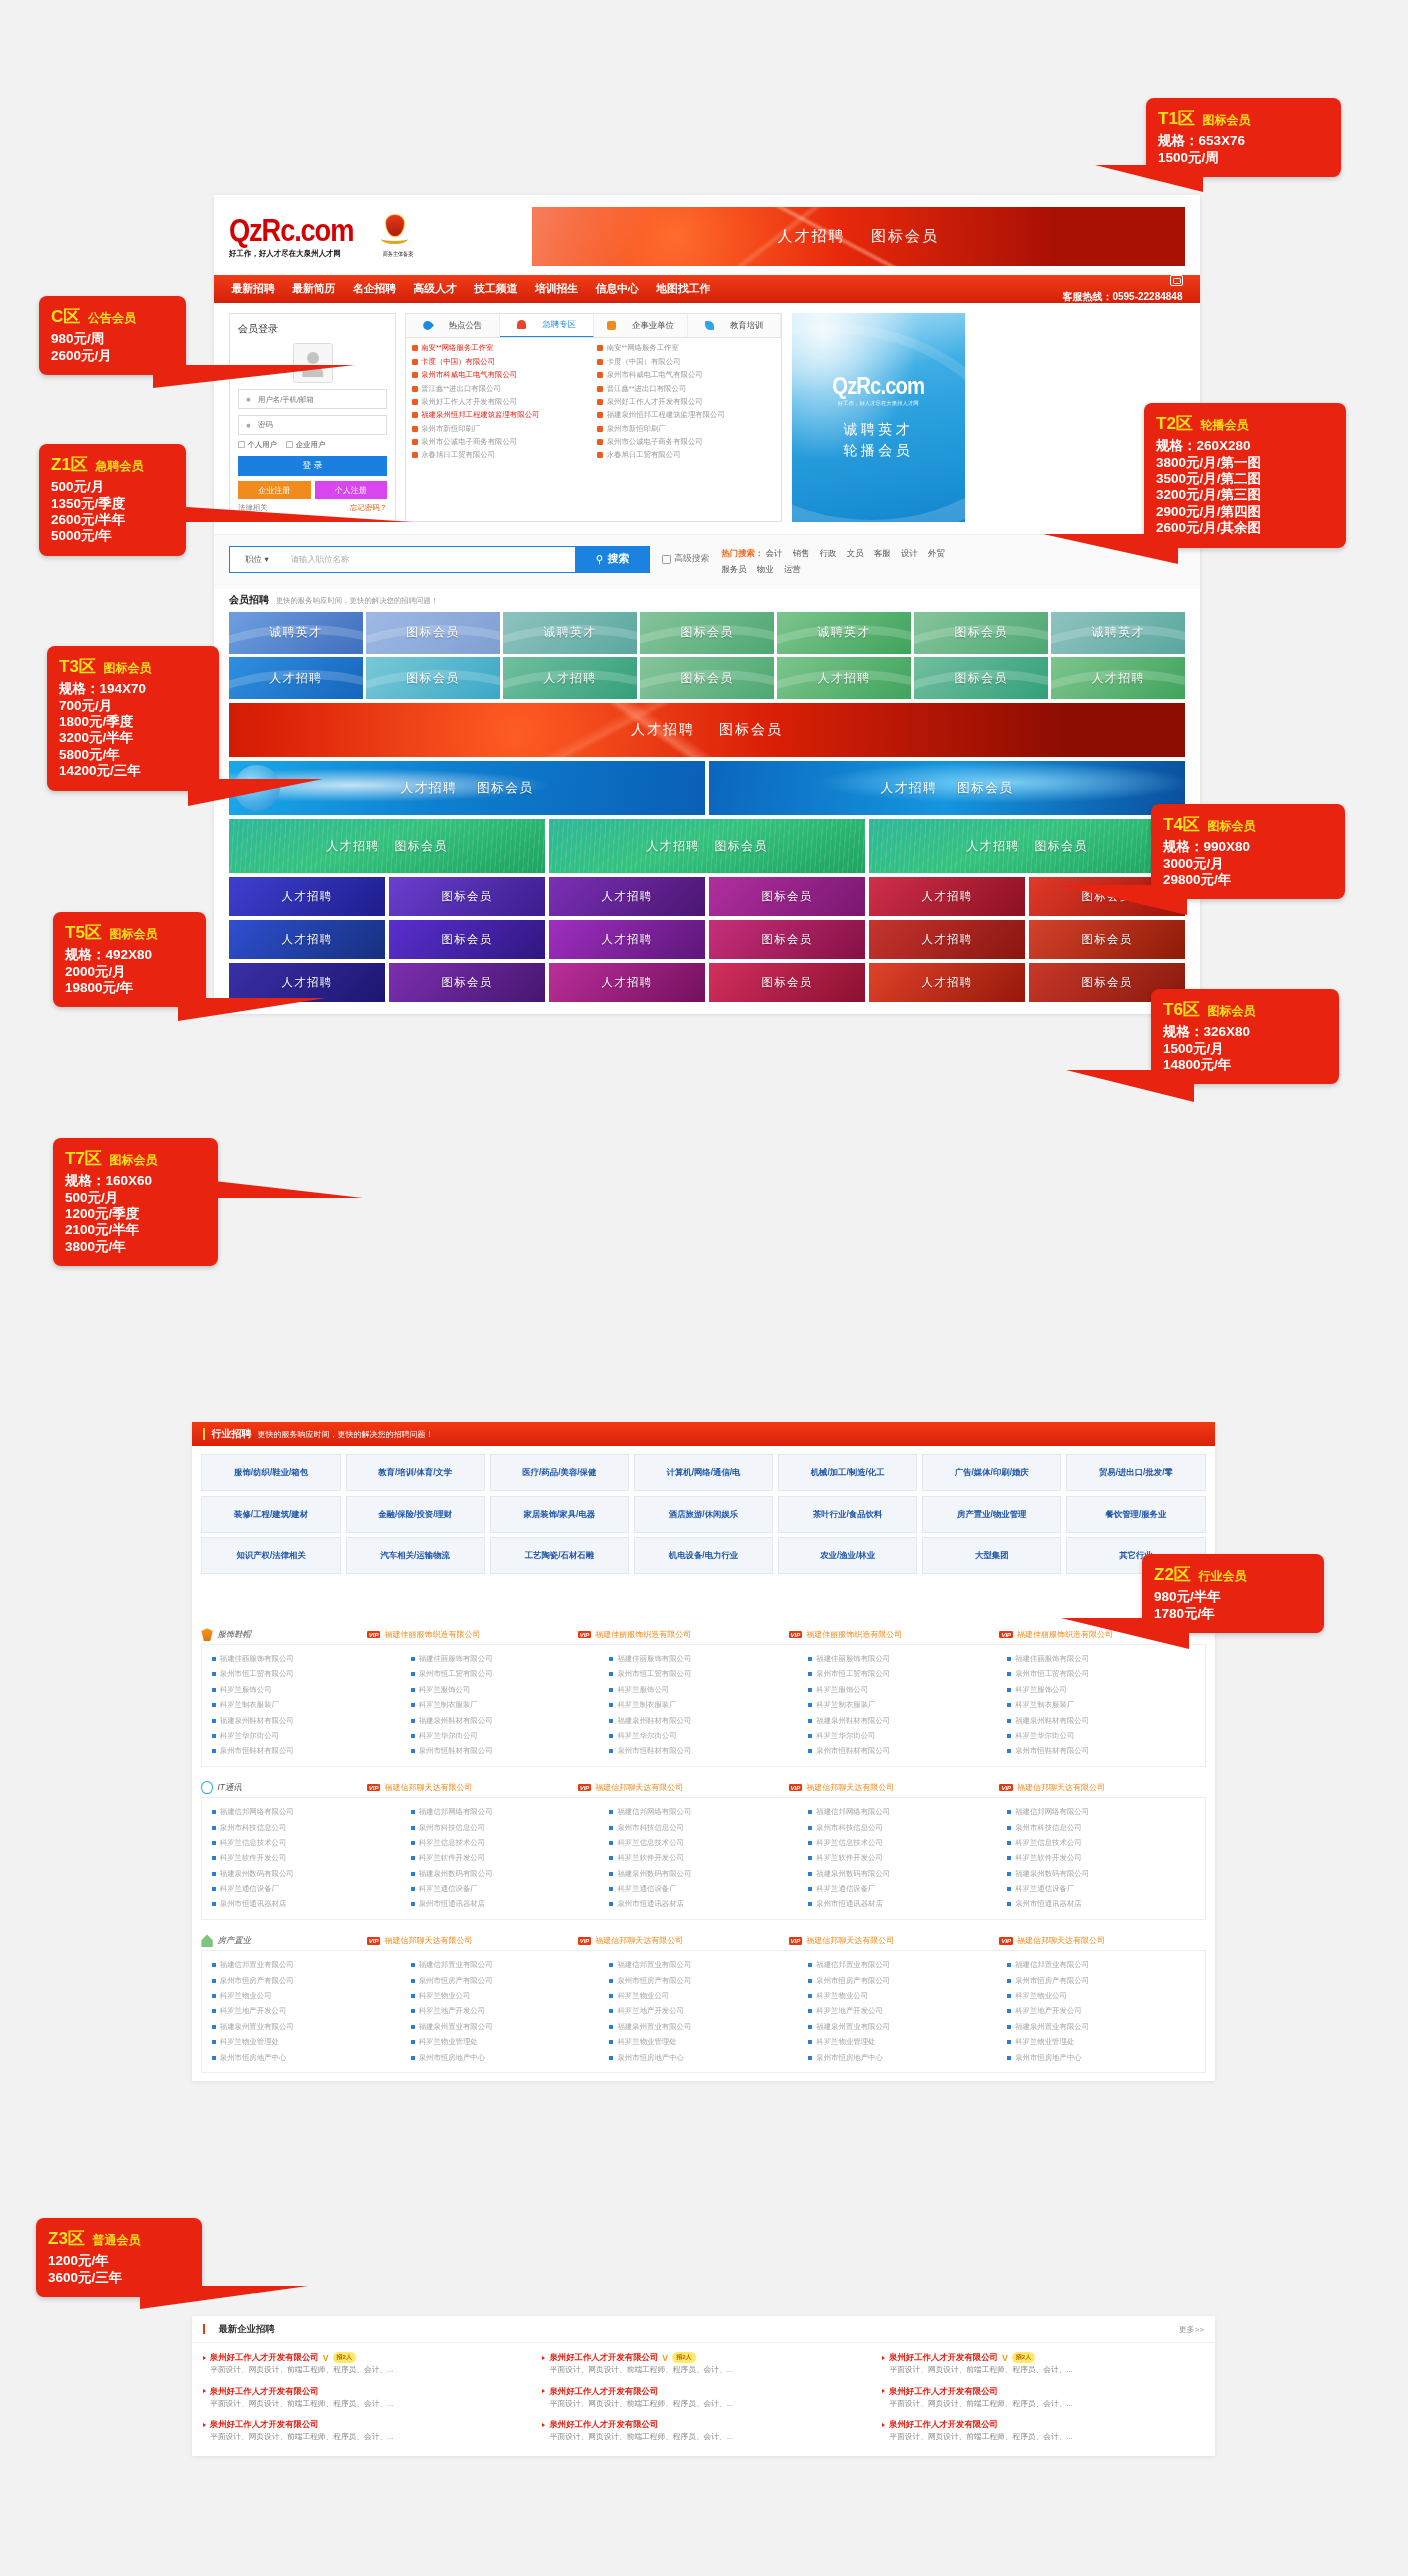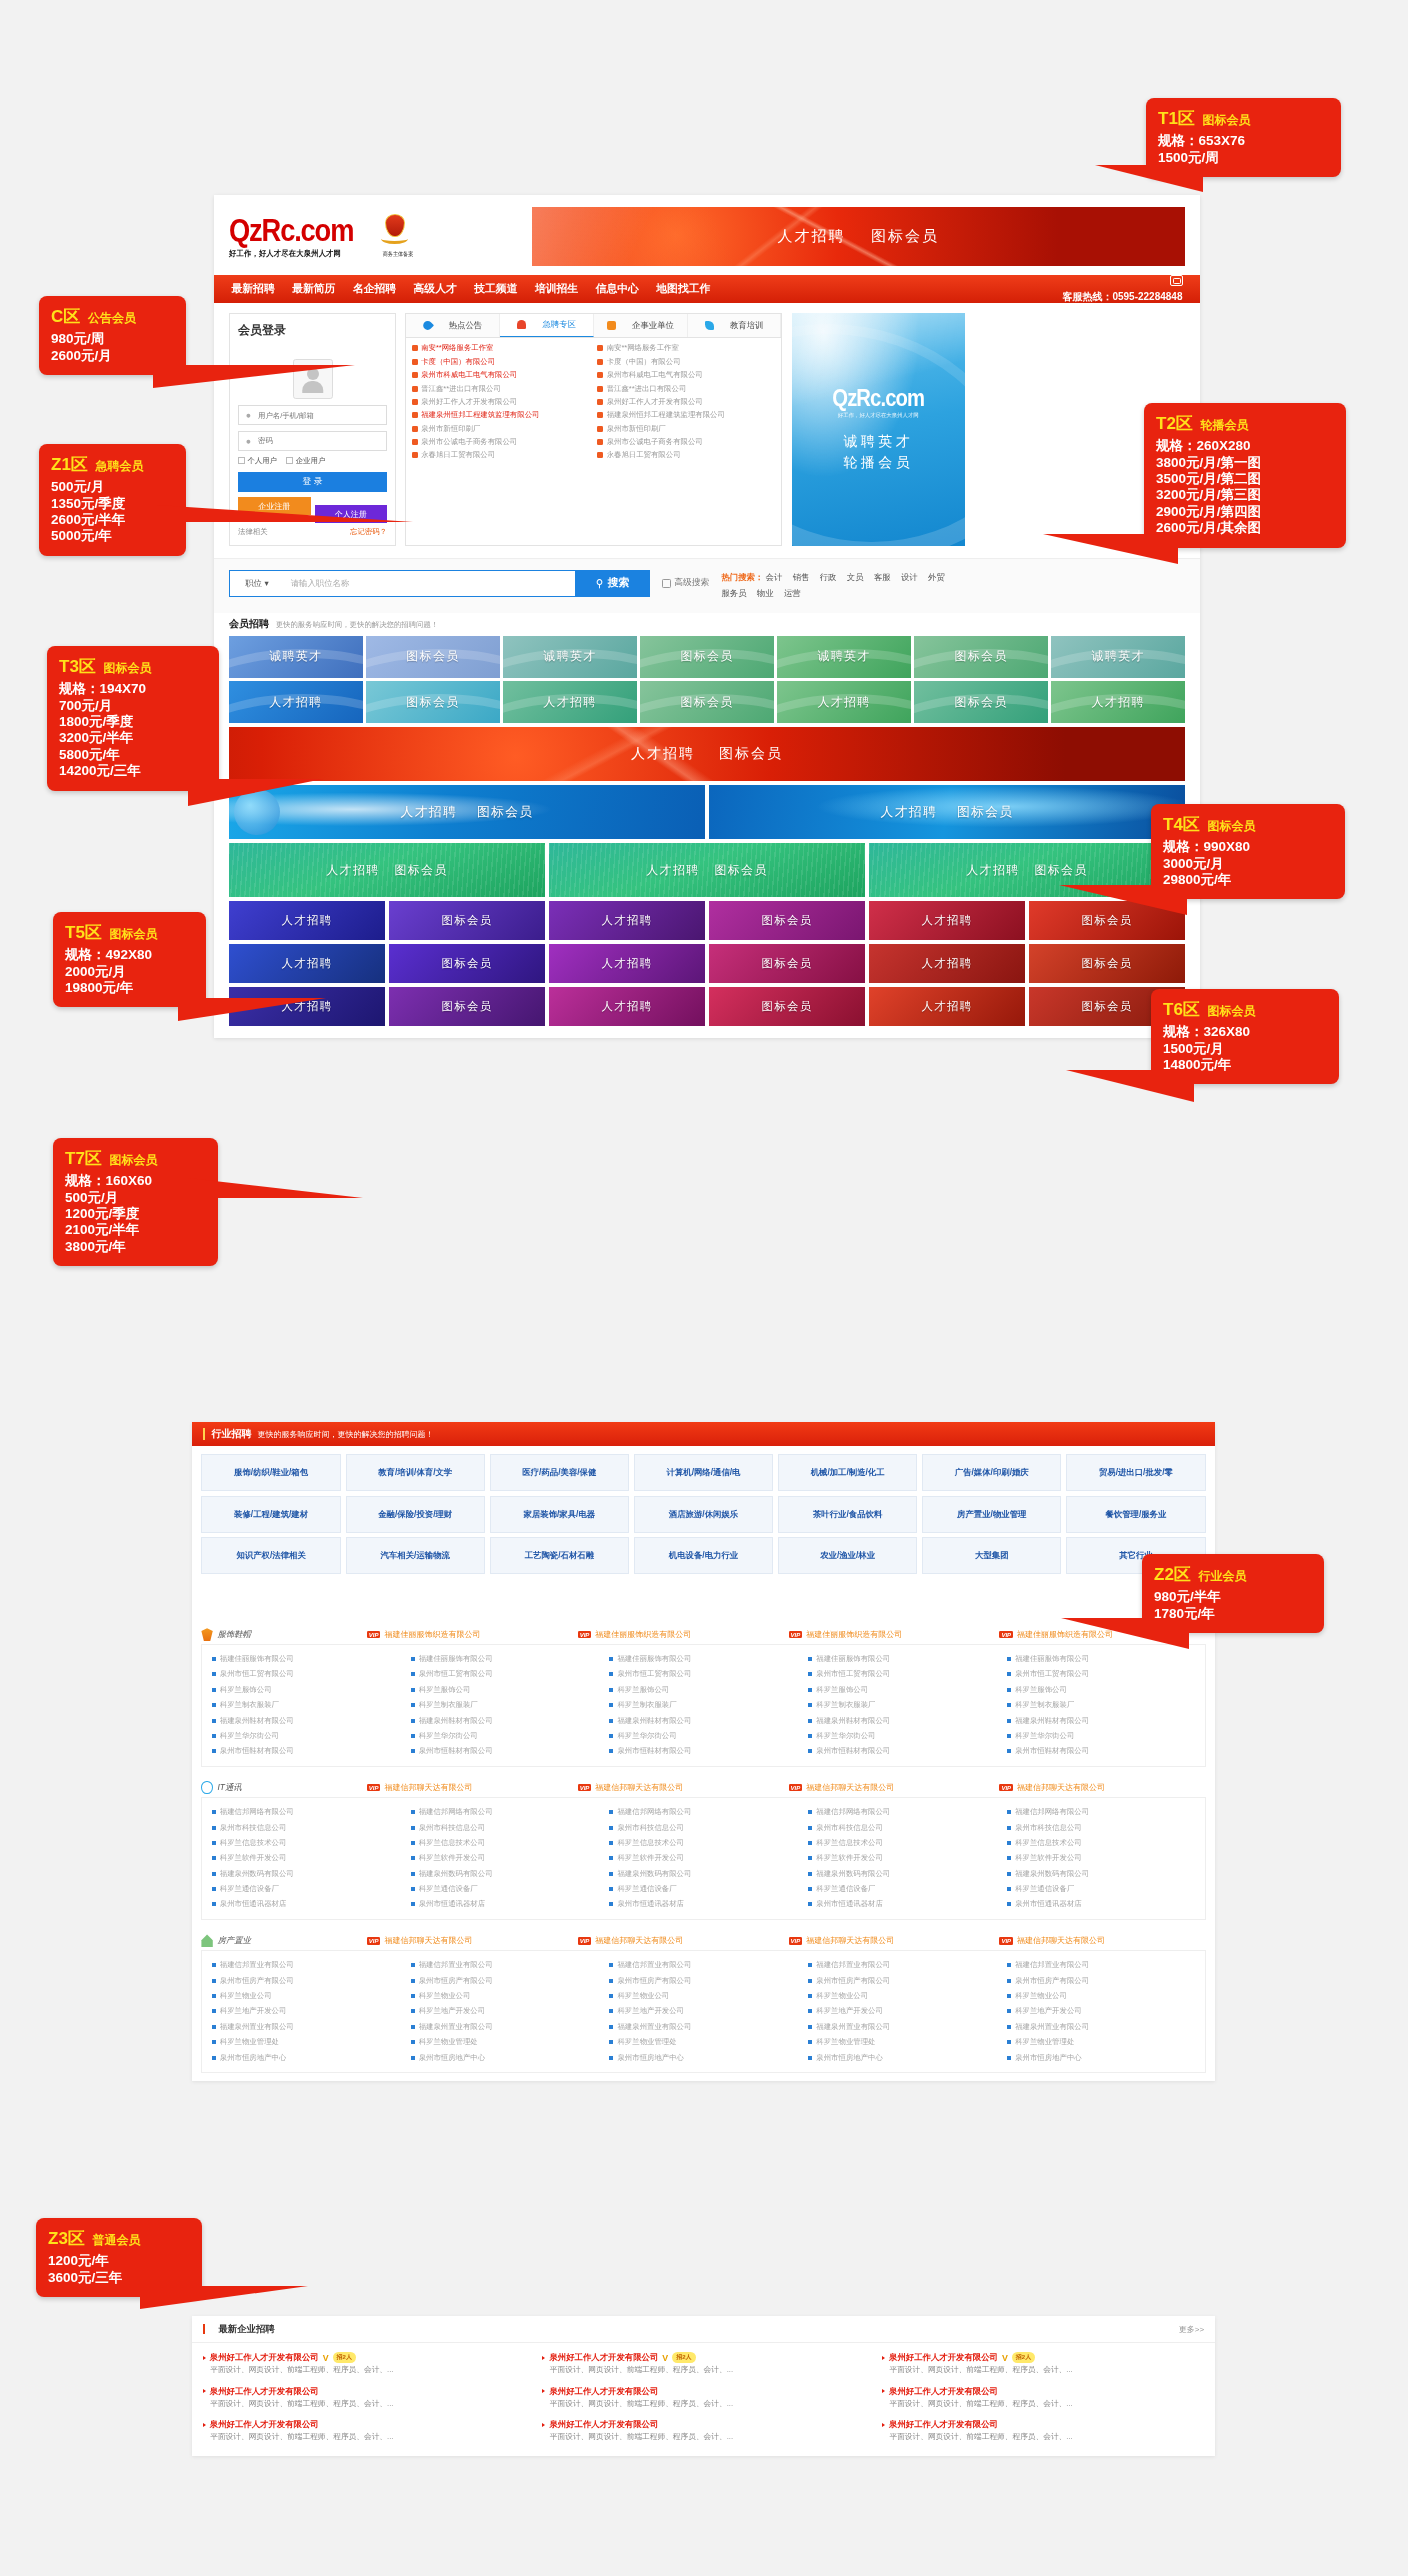--- a/index.html
+++ b/index.html
@@ -62,37 +62,37 @@
   .nav .hot { margin-left:auto; display:flex; align-items:flex-end; gap:4px; font-size:10px;flex-direction:column;}
   .nav .phone-ico {
     width:12.8px;height:11.4px;border:1.3px solid #fff;border-radius:2px;
     display:inline-block; position:relative;
   }
   .nav .phone-ico::before{content:"";position:absolute;left:2px;top:2px;width:6px;height:4px;border:1.3px solid #fff;border-radius:1.3px;}
 
   .site-body { padding: 9.4px 15px 12px 15px; background:#fff; display:flex; gap:9.4px; }
 
   .login-box { width:167px; border:0.7px solid #e3e3e3; background:#fff; padding:8px; }
-  .login-title { font-size:12px; color:#333; margin-bottom:20px;font-weight:bold; }
+  .login-title { font-size:10px; color:#333; margin-bottom:7px; }
   .lg-avatar { width:40px;height:40px;border:0.7px solid #ddd;border-radius:2.7px;margin:0 auto 6.7px;
     background:#f7f7f7; position:relative;}
   .lg-avatar::before{content:"";position:absolute;left:50%;top:8px;transform:translateX(-50%);
     width:12px;height:12px;border-radius:50%;background:#c4c4c4;}
   .lg-avatar::after{content:"";position:absolute;left:50%;top:21.5px;transform:translateX(-50%);
     width:21.5px;height:12px;border-radius:9.4px 9.4px 0 0;background:#c4c4c4;}
   .lg-field { display:flex;align-items:center;border:0.7px solid #dcdcdc;height:20px;margin-bottom:5.4px;background:#fff;}
   .lg-field .ico { width:19px;text-align:center;color:#aaa;font-size:8.8px; }
   .lg-field input { border:0;outline:0;flex:1;font-size:7.4px;color:#999;font-family:inherit; }
   .lg-radios { display:flex;gap:9.4px;font-size:7.4px;color:#555;margin:4px 0 5.4px; align-items:center;}
   .lg-radios i { display:inline-block;width:6.7px;height:6.7px;border:0.7px solid #bbb;margin-right:2.7px;vertical-align:-0.7px;background:#fff;}
   .lg-login-btn { display:block;width:100%;height:20px;background:#1b7fe0;color:#fff;border:0;font-size:8.8px;font-family:inherit;margin-bottom:5.4px;cursor:pointer;}
   .lg-reg { display:flex;gap:4px;margin-bottom:4px;}
   .lg-reg button{flex:1;height:18px;border:0;color:#fff;font-size:8px;font-family:inherit;cursor:pointer;}
   .lg-reg .ent{background:#f28b1d;}
-  .lg-reg .per{background:#6d28d9;margin-top:8px;}
+  .lg-reg .per{background:#d946ef;}
   .lg-foot{display:flex;justify-content:space-between;font-size:7.4px;color:#888;}
   .lg-foot .forgot{color:#e8580a;}
 
   .notice-box { width:377px; border:0.7px solid #e3e3e3; }
   .notice-tabs { display:flex; border-bottom:0.7px solid #e3e3e3; background:#fbfbfb; }
   .notice-tabs .tab { flex:1; display:flex;align-items:center;justify-content:center;gap:16px;
     height:23px;font-size:8.4px;color:#444;border-right:0.7px solid #eee; }
   .notice-tabs .tab.active { background:#fff;color:#1c8ae0;border-bottom:1.3px solid #1c8ae0; }
   .ti { width:9.4px;height:9.4px;display:inline-block;border-radius:2px; }
   .ti.flame{background:#1b8ae0;border-radius:50% 10% 50% 50%;transform:rotate(45deg);}

